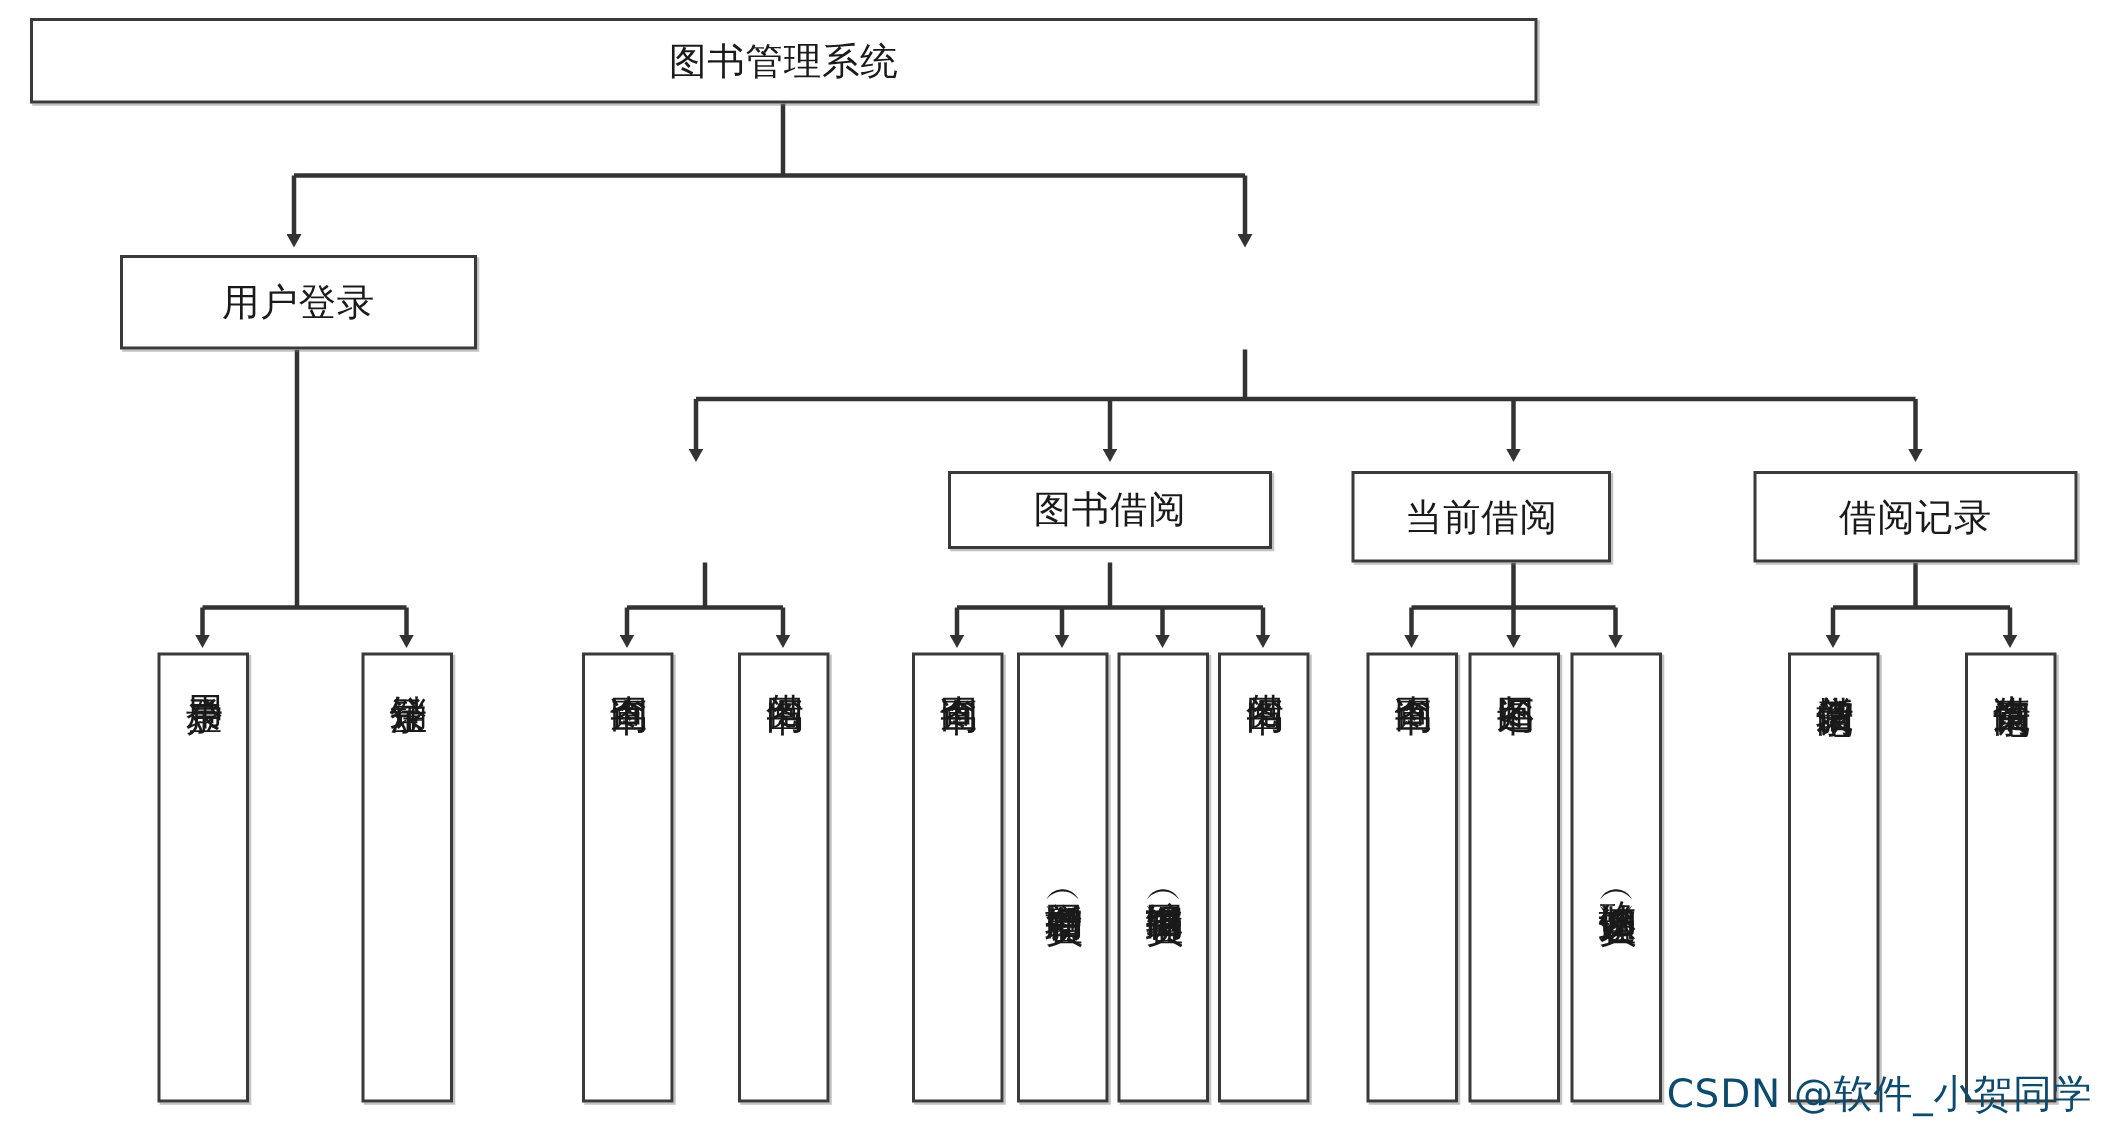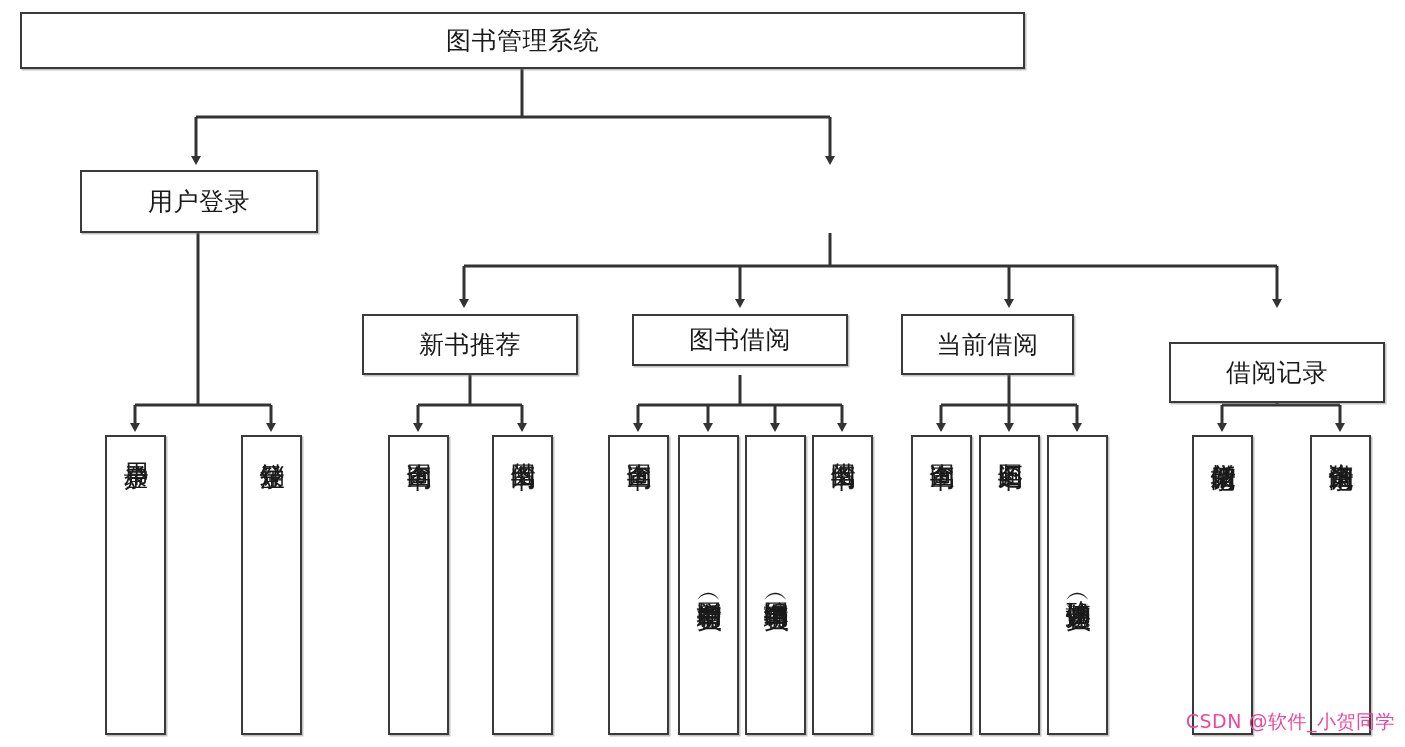--- a/index.html
+++ b/index.html
@@ -58,23 +58,23 @@
     letter-spacing: 1px;
     margin: 0 auto;
   }
   .node.vert.tall-text {
     align-items: center;
     padding-top: 0;
   }
   .watermark {
     position: absolute;
     right: 10px;
-    bottom: 12px;
-    font-size: 19px;
-    color: #ec4899;
+    bottom: 0;
+    font-size: 26px;
+    color: #0c4a6e;
     white-space: nowrap;
     letter-spacing: 0.5px;
   }
 </style>
 </head>
 <body>
 
 <div id="canvas">
 
   <svg id="wires" viewBox="0 0 1405 747" xmlns="http://www.w3.org/2000/svg">
@@ -130,33 +130,30 @@
 
   <div class="node horiz" style="left:20px; top:12px; width:1005px; height:57px;">
     <span class="label">图书管理系统</span>
   </div>
 
   <div class="node horiz" style="left:80px; top:170px; width:238px; height:63px;">
     <span class="label">用户登录</span>
   </div>
 
 
-  <div class="node horiz" style="left:362px; top:314px; width:216px; height:61px;">
-    <span class="label">新书推荐</span>
-  </div>
 
   <div class="node horiz" style="left:632px; top:314px; width:216px; height:52px;">
     <span class="label">图书借阅</span>
   </div>
 
   <div class="node horiz" style="left:901px; top:314px; width:173px; height:61px;">
     <span class="label">当前借阅</span>
   </div>
 
-  <div class="node horiz" style="left:1169px; top:314px; width:216px; height:61px;margin-top:28px;">
+  <div class="node horiz" style="left:1169px; top:314px; width:216px; height:61px;">
     <span class="label">借阅记录</span>
   </div>
 
   <div class="node vert" style="left:105px; top:435px; width:61px; height:300px;">
     <span class="label">用户登录</span>
   </div>
 
   <div class="node vert" style="left:241px; top:435px; width:61px; height:300px;">
     <span class="label">注销登录</span>
   </div>

